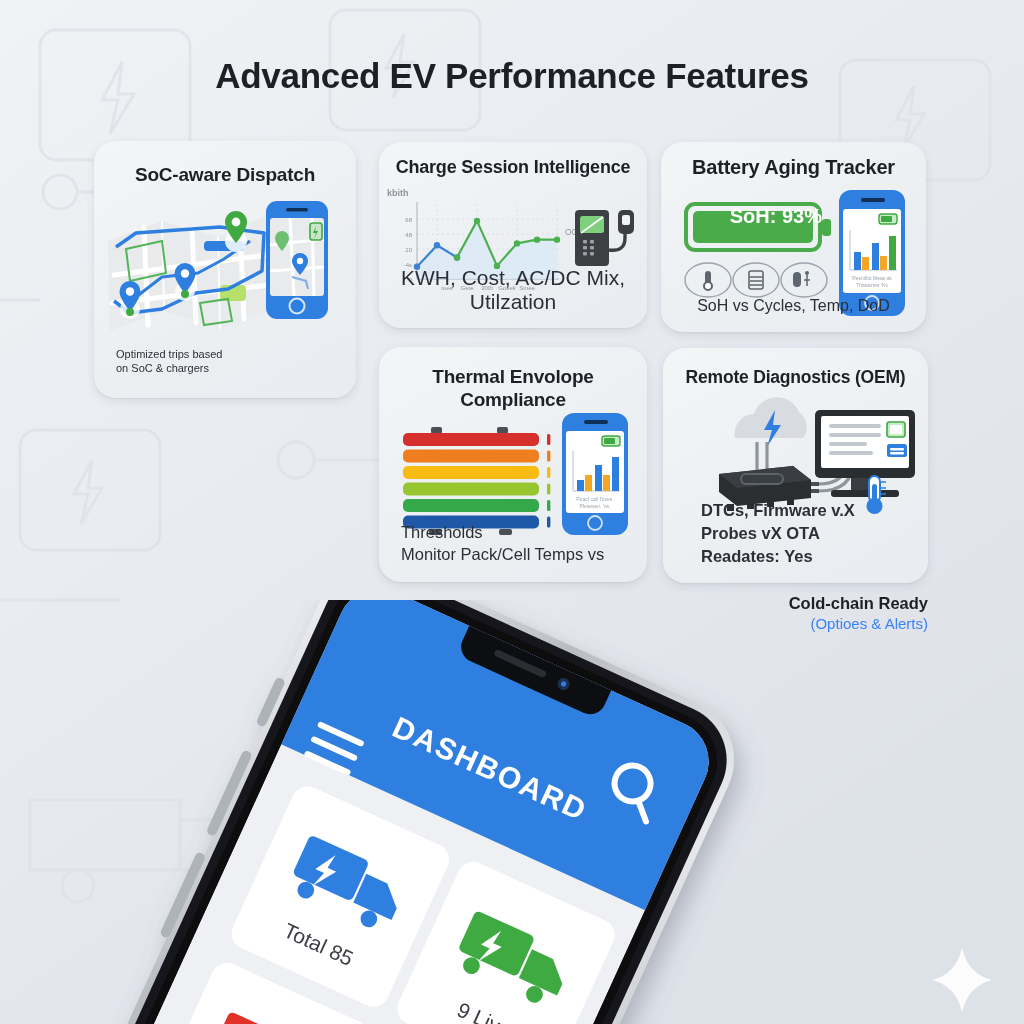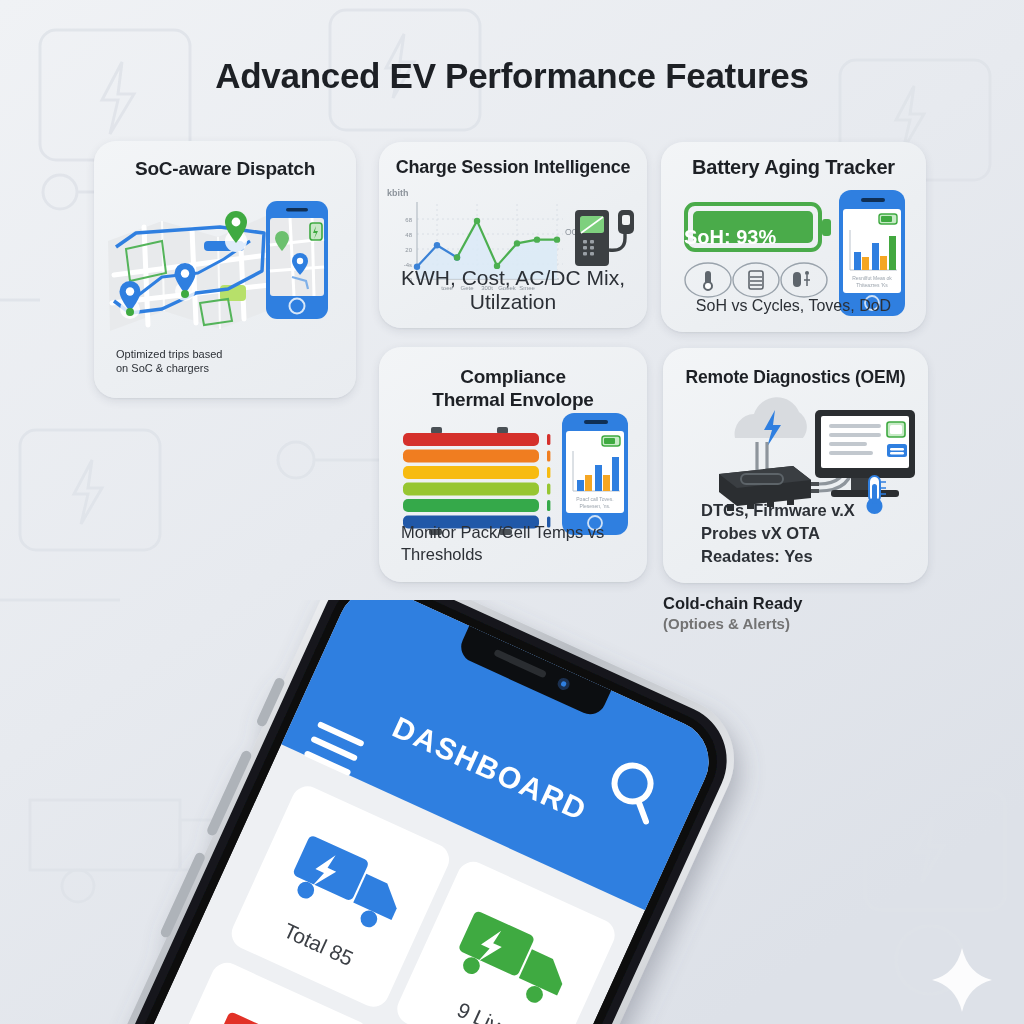--- a/index.html
+++ b/index.html
@@ -33,21 +33,21 @@
     letter-spacing: -0.2px;
   }
   .card-caption { color: #2c3036; }
 
   #card-soc      { left: 94px;  top: 141px; width: 262px; height: 257px; }
   #card-charge   { left: 379px; top: 142px; width: 268px; height: 186px; }
   #card-battery  { left: 661px; top: 142px; width: 265px; height: 190px; }
   #card-thermal  { left: 379px; top: 347px; width: 268px; height: 235px; }
   #card-remote   { left: 663px; top: 348px; width: 265px; height: 235px; }
 
-  #card-soc .card-title      { font-size: 19px; margin-top: 17px; }
+  #card-soc .card-title      { font-size: 19px; margin-top: 23px; }
   #card-charge .card-title   { font-size: 18px; margin-top: 15px; }
   #card-battery .card-title  { font-size: 20px; margin-top: 14px; }
   #card-thermal .card-title  { font-size: 19px; margin-top: 18px; line-height: 1.22; }
   #card-remote .card-title   { font-size: 17.5px; margin-top: 19px; }
 
   #card-soc .card-caption {
     position: absolute; left: 22px; bottom: 22px;
     font-size: 11px; line-height: 1.34;
   }
   #card-charge .card-caption {
@@ -63,24 +63,24 @@
     font-size: 16.5px; line-height: 1.33;
   }
   #card-remote .card-caption {
     position: absolute; left: 38px; bottom: 15px;
     font-size: 16.5px; line-height: 1.40; font-weight: bold;
   }
 
   
   .coldchain {
     position: absolute; z-index: 3; left: 663px; top: 594px; width: 265px;
-    text-align: left; color: #1d2025;
+    text-align: right; color: #1d2025;
   }
   .coldchain .cc-main { font-size: 16.5px; font-weight: bold; }
-  .coldchain .cc-sub  { font-size: 15px; color: #737373; margin-top: 2px; font-weight: bold; }
+  .coldchain .cc-sub  { font-size: 15px; color: #3b82f6; margin-top: 2px; }
 
   
   #phone-wrap { position: absolute; z-index: 4; left: 0; top: 600px; width: 1024px; height: 424px; }
   .phone-label { fill: #ffffff; font-weight: bold; font-family: "Liberation Sans", sans-serif; }
   .tile-label  { fill: #3b3f45; font-family: "Liberation Sans", sans-serif; }
   .map-label   { fill: #ffffff; font-weight: bold; font-family: "Liberation Sans", sans-serif; }
 
   .axis-txt { font-family: "Liberation Sans", sans-serif; fill: #8d949c; }
 </style>
 </head>
@@ -271,21 +271,21 @@
 </div>
 
 <div class="card" id="card-battery">
   <div class="card-title">Battery Aging Tracker</div>
 
   <svg width="150" height="52" viewBox="0 0 150 52" style="position:absolute;left:23px;top:60px;">
     <rect x="2" y="2" width="134" height="46" rx="9" fill="none" stroke="#4aab4a" stroke-width="4"></rect>
     <rect x="9" y="9" width="120" height="32" rx="5" fill="#4aab4a"></rect>
     <rect x="138" y="17" width="9" height="17" rx="3" fill="#4aab4a"></rect>
   </svg>
-  <div style="position:absolute;left:23px;top:69px;width:138px;height:52px;line-height:52px;text-align:left;
+  <div style="position:absolute;left:23px;top:48px;width:138px;height:52px;line-height:52px;text-align:right;
               color:#ffffff;font-size:20px;font-weight:bold;">SoH: 93%</div>
 
   <svg width="150" height="40" viewBox="0 0 150 40" style="position:absolute;left:22px;top:118px;">
     <g fill="none" stroke="#9aa3ac" stroke-width="1.4">
       <ellipse cx="25" cy="20" rx="23" ry="17"></ellipse>
       <ellipse cx="73" cy="20" rx="23" ry="17"></ellipse>
       <ellipse cx="121" cy="20" rx="23" ry="17"></ellipse>
     </g>
     <g fill="#5f666d">
 
@@ -314,27 +314,27 @@
       <rect x="23" y="67" width="7" height="13" fill="#f5a623"></rect>
       <rect x="33" y="53" width="7" height="27" fill="#2f7fe0"></rect>
       <rect x="41" y="66" width="7" height="14" fill="#f5a623"></rect>
       <rect x="50" y="46" width="7" height="34" fill="#43a83f"></rect>
     </g>
     <text x="33" y="90" text-anchor="middle" font-size="5" fill="#9aa3ac">Resnilfut Meas ok</text>
     <text x="33" y="97" text-anchor="middle" font-size="5" fill="#9aa3ac">Thiteazres 'Ks</text>
     <circle cx="33" cy="113" r="7" fill="none" stroke="#cfe1f6" stroke-width="1.8"></circle>
   </svg>
 
-  <div class="card-caption">SoH vs Cycles, Toves, DoD</div>
+  <div class="card-caption">SoH vs Cycles, Temp, DoD</div>
 </div>
 
 <div class="card" id="card-thermal">
   <div class="card-title">
+    <div>Thermal Envolope</div>
     <div>Compliance</div>
-    <div>Thermal Envolope</div>
   </div>
 
   <svg id="thermal-bars" width="160" height="115" viewBox="0 0 160 115" style="position:absolute;left:20px;top:78px;">
     <rect x="32" y="2" width="11" height="7" rx="2" fill="#4a5055"></rect>
     <rect x="98" y="2" width="11" height="7" rx="2" fill="#4a5055"></rect>
     <g id="thermal-bar-group">
         <rect x="4" y="8" width="136" height="13" rx="5" fill="#d5302b"></rect>
         <rect x="4" y="24.5" width="136" height="13" rx="5" fill="#f07d20"></rect>
         <rect x="4" y="41" width="136" height="13" rx="5" fill="#f7bb11"></rect>
         <rect x="4" y="57.5" width="136" height="13" rx="5" fill="#97c631"></rect>
@@ -367,22 +367,22 @@
       <rect x="33" y="52" width="7" height="26" fill="#2f7fe0"></rect>
       <rect x="41" y="62" width="7" height="16" fill="#f5a623"></rect>
       <rect x="50" y="44" width="7" height="34" fill="#2f7fe0"></rect>
     </g>
     <text x="33" y="88" text-anchor="middle" font-size="5" fill="#9aa3ac">Poacf call Toves.</text>
     <text x="33" y="95" text-anchor="middle" font-size="5" fill="#9aa3ac">Plesesen, 'ns.</text>
     <circle cx="33" cy="110" r="7" fill="none" stroke="#cfe1f6" stroke-width="1.8"></circle>
   </svg>
 
   <div class="card-caption">
+    <div>Thresholds</div>
     <div>Monitor Pack/Cell Temps vs</div>
-    <div>Thresholds</div>
   </div>
 </div>
 
 <div class="card" id="card-remote">
   <div class="card-title">Remote Diagnostics (OEM)</div>
 
   <svg width="265" height="125" viewBox="0 0 265 125" style="position:absolute;left:0;top:46px;">
 
     <g>
       <path d="M72 44 a20 20 0 0 1 19 -24 a24 24 0 0 1 45 -2 a18 18 0 0 1 4 26 z" fill="#d8dbdf"></path>

